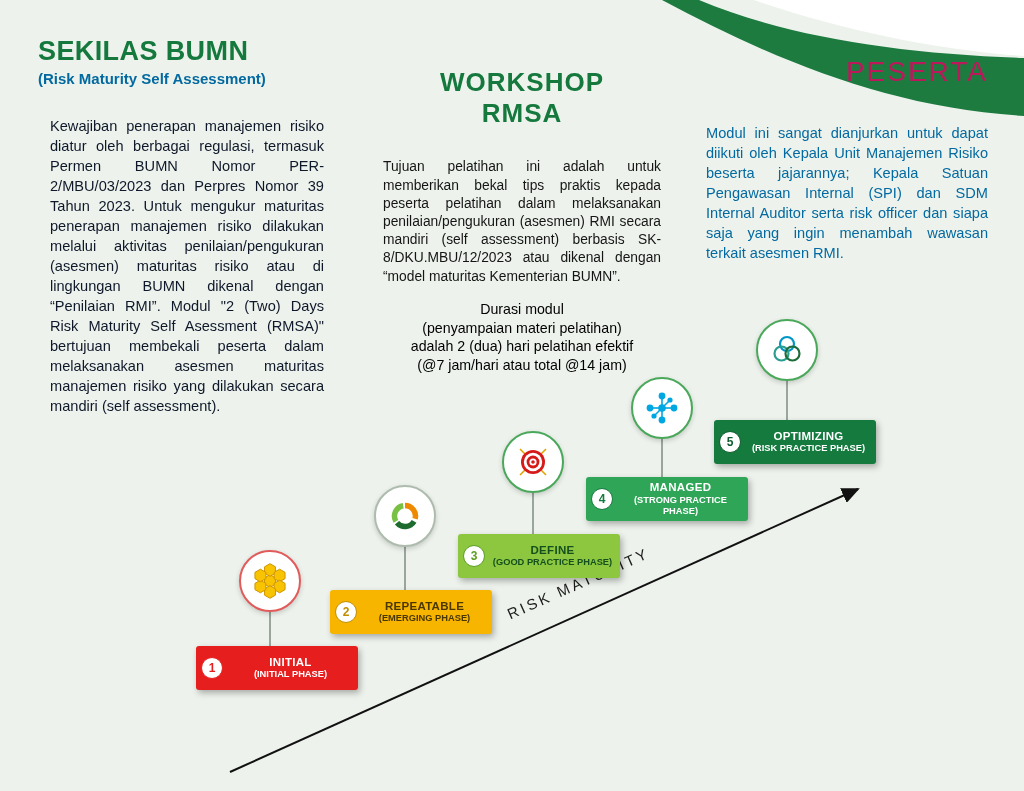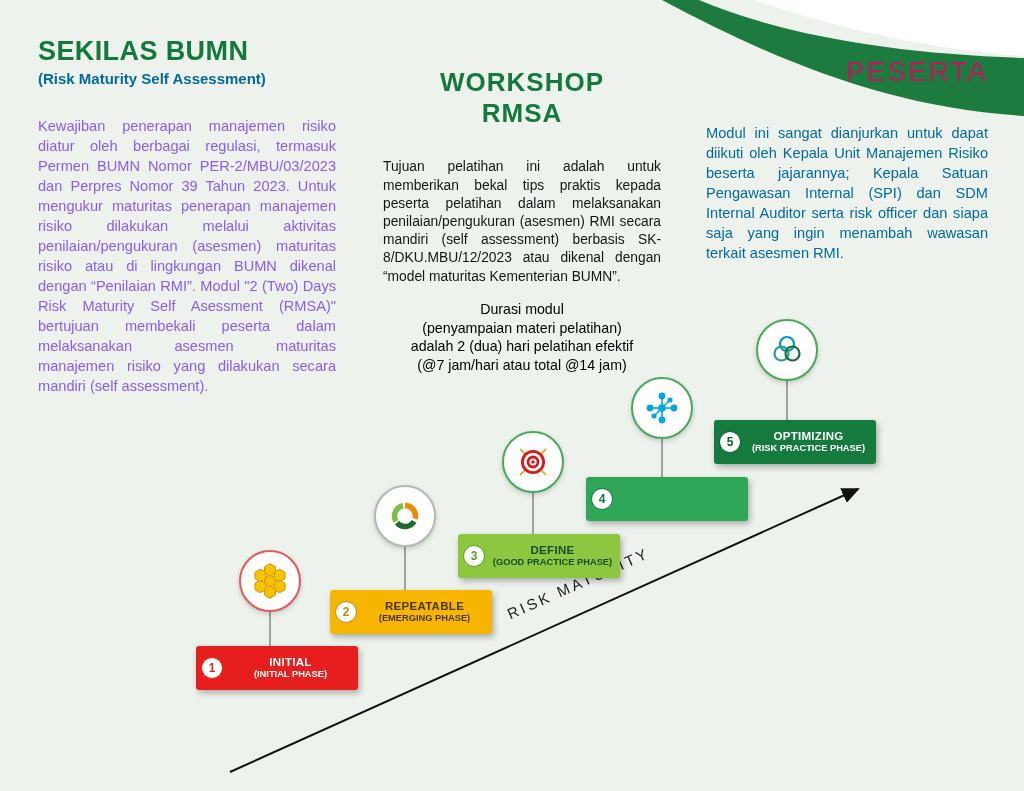--- a/index.html
+++ b/index.html
@@ -14,21 +14,21 @@
   .page { position:absolute; inset:0; }
 
   
   .swoosh { position:absolute; top:0; right:0; width:420px; height:132px; }
 
   
   .col { position:absolute; }
   .col-left { left:38px; top:36px; width:298px; }
   .col-left h1 { margin:0; font-size:27px; font-weight:800; color:#15793e; letter-spacing:.4px; }
   .col-left h2 { margin:3px 0 0; font-size:15px; font-weight:700; color:#0369a1; }
-  .col-left p { margin:30px 0 0; font-size:14.6px; line-height:1.37; text-align:justify; color:#8b5cf6; }
+  .col-left p { margin:30px 12px 0; font-size:14.6px; line-height:1.37; text-align:justify; color:#0f172a; }
 
   .col-mid { left:383px; top:28px; width:278px; text-align:center;margin-top:39px; }
   .col-mid h1 { margin:0; font-size:26px; font-weight:800; color:#15793e; letter-spacing:1px; line-height:1.2; white-space:pre-line; }
   .col-mid .mid-body { margin:29px 0 0; font-size:13.8px; line-height:1.32; text-align:justify; color:#151515; }
   .col-mid .duration { margin:14px 0 0; font-size:14.2px; font-weight:400; line-height:1.32; white-space:pre-line; color:#000; }
 
   .col-right { left:706px; top:56px; width:282px; }
   .col-right h1 { margin:0 0 36px; text-align:right; font-size:28px; font-weight:400; letter-spacing:2px; color:#be185d; }
   .col-right p { margin:0; font-size:14.6px; line-height:1.37; text-align:justify; color:#0369a1; }
 
@@ -210,20 +210,24 @@
             <circle cx="8" cy="20" r="2.6"></circle>
             <circle cx="28" cy="12" r="1.8"></circle>
             <circle cx="12" cy="28" r="1.8"></circle>
           </g>
         </svg>
       </div>
       <div class="banner" style="background: rgb(47, 165, 87); color: rgb(255, 255, 255);">
         <div class="num-disc" style="color: rgb(21, 122, 62); border-color: rgb(21, 122, 62);">
             <span>4</span>
           </div>
+        <div class="banner-text">
+          <div class="step-name">MANAGED</div>
+          <div class="step-phase">(STRONG PRACTICE PHASE)</div>
+        </div>
       </div>
     </div>
 
     <div class="step s5">
       <div class="connector"></div>
       <div class="icon-circle" style="border-color: rgb(74, 168, 90);">
         <svg width="40" height="40" viewBox="0 0 40 40" aria-hidden="true" fill="none" stroke-width="2.2">
           <circle cx="20" cy="14" r="7" stroke="#0096c7"></circle>
           <circle cx="14.5" cy="23.5" r="7" stroke="#2a9d8f"></circle>
           <circle cx="25.5" cy="23.5" r="7" stroke="#1d6d3c"></circle>

